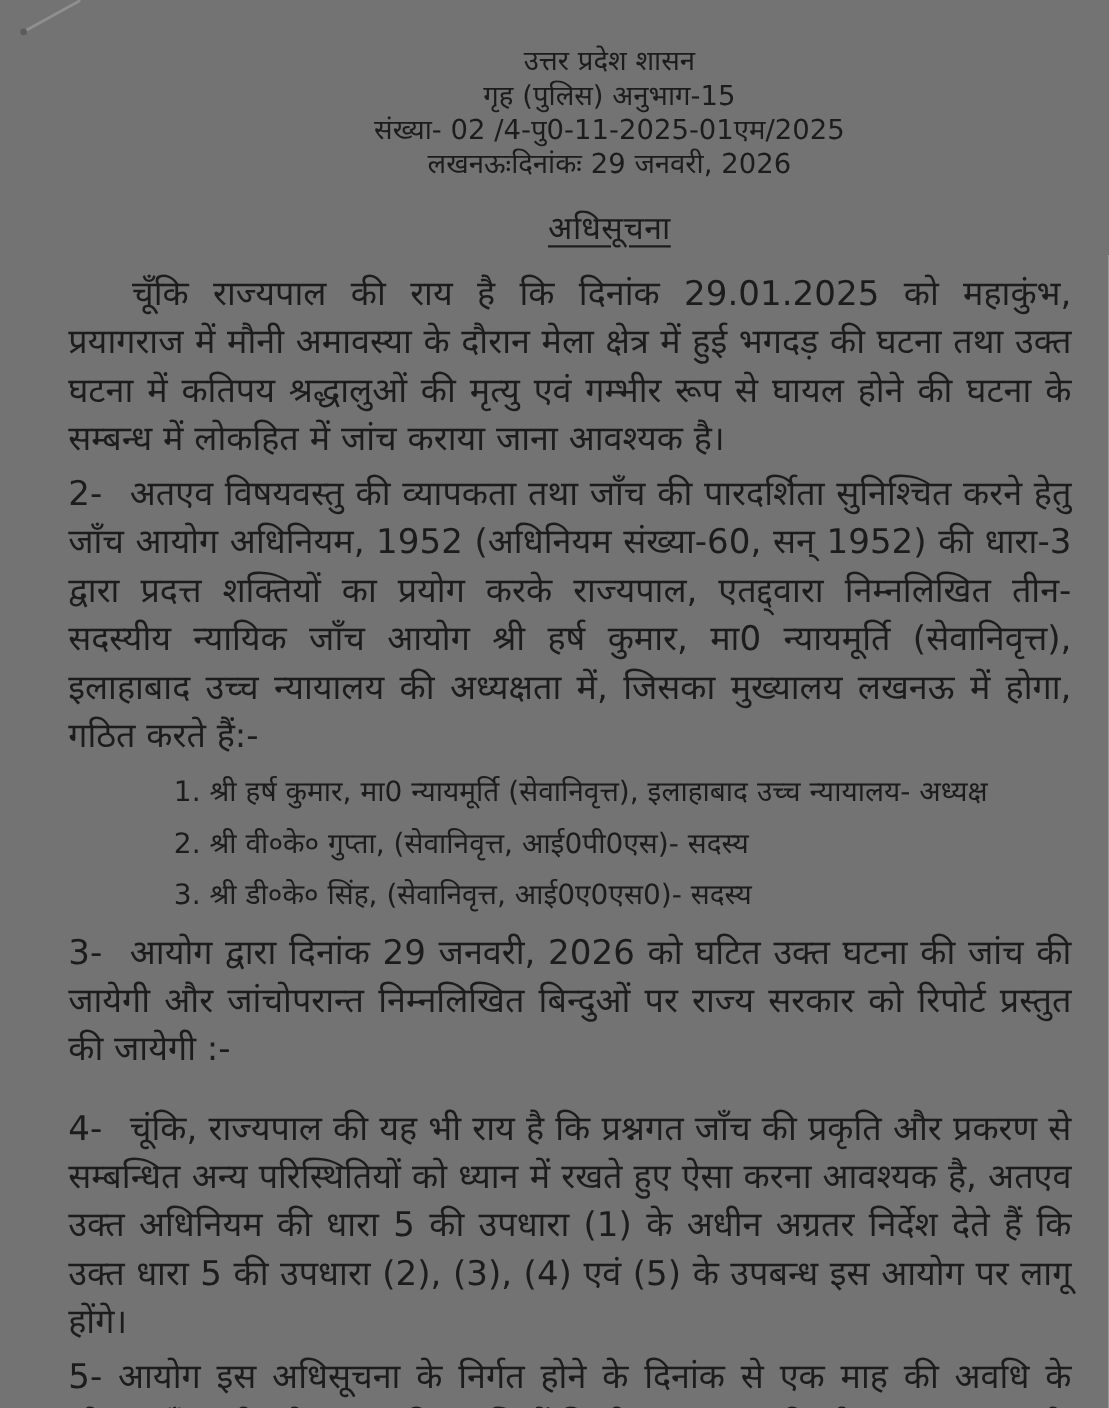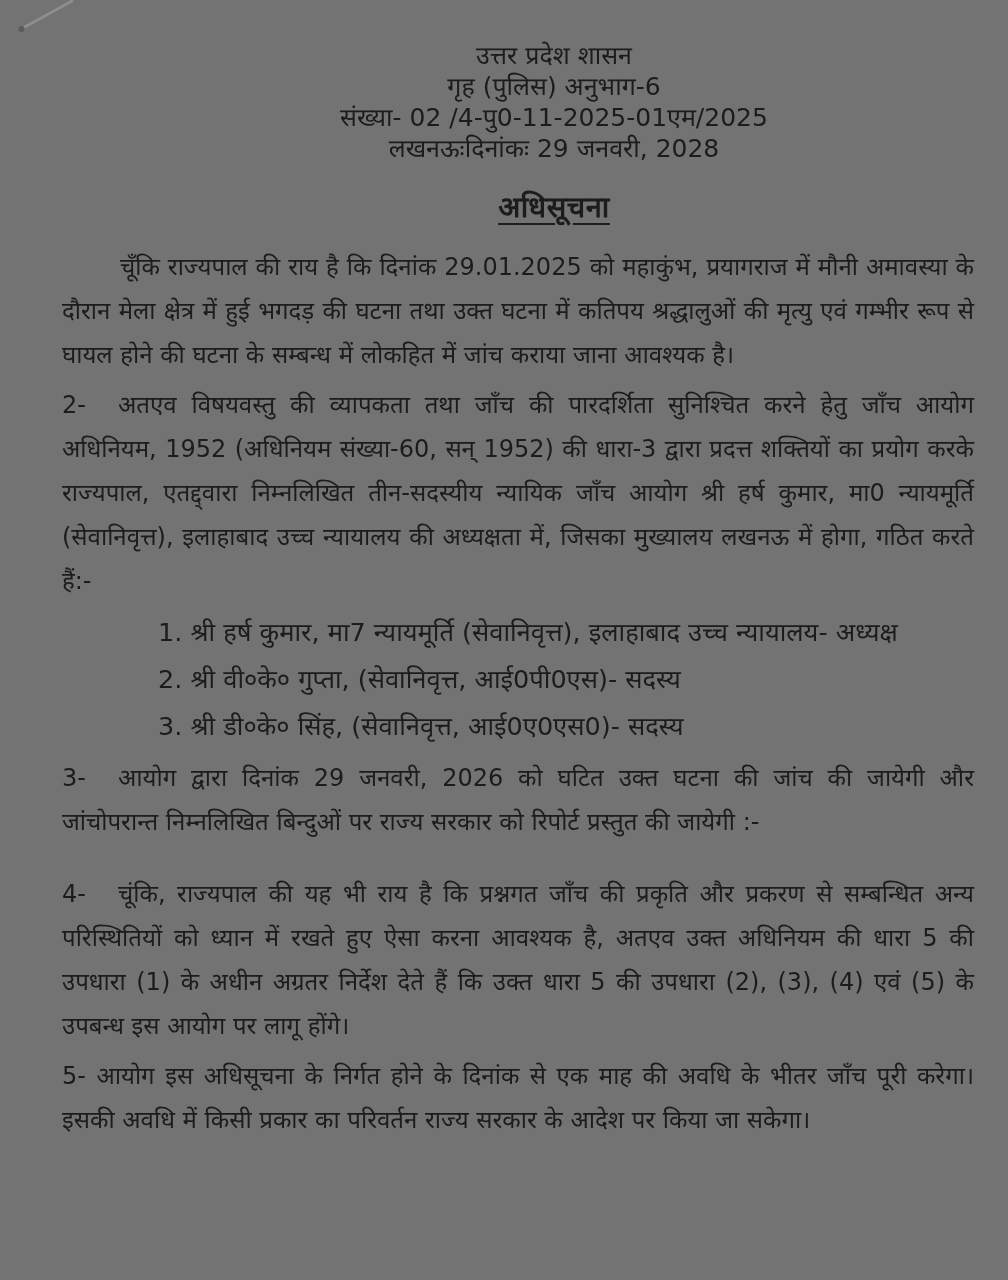--- a/index.html
+++ b/index.html
@@ -11,32 +11,32 @@
     color:#1c1c1c;
     font-family:"DejaVu Sans",sans-serif;
     overflow:hidden;
     box-sizing:border-box;
     padding:40px 34px 0 62px;
   }
   .corner-mark{position:absolute;top:0;left:8px;width:84px;height:40px;}
   .letterhead{text-align:center;padding-left:72px;font-size:25px;line-height:31px;font-weight:500;}
   .doc-title{
     text-align:center;padding-left:72px;
-    font-size:29px;font-weight:bold;
+    font-size:29px;font-weight:normal;
     margin-top:22px;margin-bottom:20px;
     letter-spacing:0.5px;
   }
   .doc-title span{
     text-decoration:underline;
     text-decoration-thickness:2px;
     text-underline-offset:6px;
   }
   .para{
     margin:6px 0;
-    font-size:24px;
+    font-size:31px;
     line-height:44px;
     text-align:justify;
   }
   .indent{text-indent:58px;}
   .num{display:inline-block;width:56px;text-indent:0;}
   .bold{font-weight:normal;}
   .members{margin:4px 0 4px 96px;font-size:25.5px;line-height:47px;}
   .points{margin:2px 0 2px 86px;font-size:25.5px;line-height:46px;}
   .gap-top{margin-top:28px;}
 </style>
@@ -45,35 +45,35 @@
 
 <div class="page">
 
   <svg class="corner-mark" viewBox="0 0 84 40">
     <path d="M13 29 L64 1" stroke="#8f8f8f" stroke-width="2.6" fill="none" stroke-linecap="round"></path>
     <circle cx="13.5" cy="29" r="3" fill="#5c5c5c"></circle>
   </svg>
 
   <div class="letterhead">
     <div>उत्तर प्रदेश शासन</div>
-    <div>गृह (पुलिस) अनुभाग-6</div>
+    <div>गृह (पुलिस) अनुभाग-15</div>
     <div>संख्या- 02 /4-पु0-11-2025-01एम/2025</div>
-    <div>लखनऊःदिनांकः 29 जनवरी, 2028</div>
+    <div>लखनऊःदिनांकः 29 जनवरी, 2026</div>
   </div>
 
   <div class="doc-title">
     <span>अधिसूचना</span>
   </div>
 
   <p class="para indent">चूँकि राज्यपाल की राय है कि दिनांक 29.01.2025 को महाकुंभ, प्रयागराज में मौनी अमावस्या के दौरान मेला क्षेत्र में हुई भगदड़ की घटना तथा उक्त घटना में कतिपय श्रद्धालुओं की मृत्यु एवं गम्भीर रूप से घायल होने की घटना के सम्बन्ध में लोकहित में जांच कराया जाना आवश्यक है।</p>
 
   <p class="para"><span class="num">2-</span><span>अतएव विषयवस्तु की व्यापकता तथा जाँच की पारदर्शिता सुनिश्चित करने हेतु जाँच आयोग अधिनियम, 1952 (अधिनियम संख्या-60, सन् 1952) की धारा-3 द्वारा प्रदत्त शक्तियों का प्रयोग करके राज्यपाल, एतद्द्वारा निम्नलिखित तीन-सदस्यीय न्यायिक जाँच आयोग श्री हर्ष कुमार, मा0 न्यायमूर्ति (सेवानिवृत्त), इलाहाबाद उच्च न्यायालय की अध्यक्षता में, जिसका मुख्यालय </span><span class="bold">लखनऊ</span><span> में होगा, गठित करते हैं:-</span></p>
 
   <div class="members">
-    <div>1. श्री हर्ष कुमार, मा7 न्यायमूर्ति (सेवानिवृत्त), इलाहाबाद उच्च न्यायालय- अध्यक्ष</div>
+    <div>1. श्री हर्ष कुमार, मा0 न्यायमूर्ति (सेवानिवृत्त), इलाहाबाद उच्च न्यायालय- अध्यक्ष</div>
     <div>2. श्री वी०के० गुप्ता, (सेवानिवृत्त, आई0पी0एस)- सदस्य</div>
     <div>3. श्री डी०के० सिंह, (सेवानिवृत्त, आई0ए0एस0)- सदस्य</div>
   </div>
 
   <p class="para"><span class="num">3-</span><span>आयोग द्वारा दिनांक 29 जनवरी, 2026 को घटित उक्त घटना की जांच की जायेगी और जांचोपरान्त निम्नलिखित बिन्दुओं पर राज्य सरकार को रिपोर्ट प्रस्तुत की जायेगी :-</span></p>
 
   <div class="points">
   </div>
 
   <p class="para gap-top"><span class="num">4-</span><span>चूंकि, राज्यपाल की यह भी राय है कि प्रश्नगत जाँच की प्रकृति और प्रकरण से सम्बन्धित अन्य परिस्थितियों को ध्यान में रखते हुए ऐसा करना आवश्यक है, अतएव उक्त अधिनियम की धारा 5 की उपधारा (1) के अधीन अग्रतर निर्देश देते हैं कि उक्त धारा 5 की उपधारा (2), (3), (4) एवं (5) के उपबन्ध इस आयोग पर लागू होंगे।</span></p>

